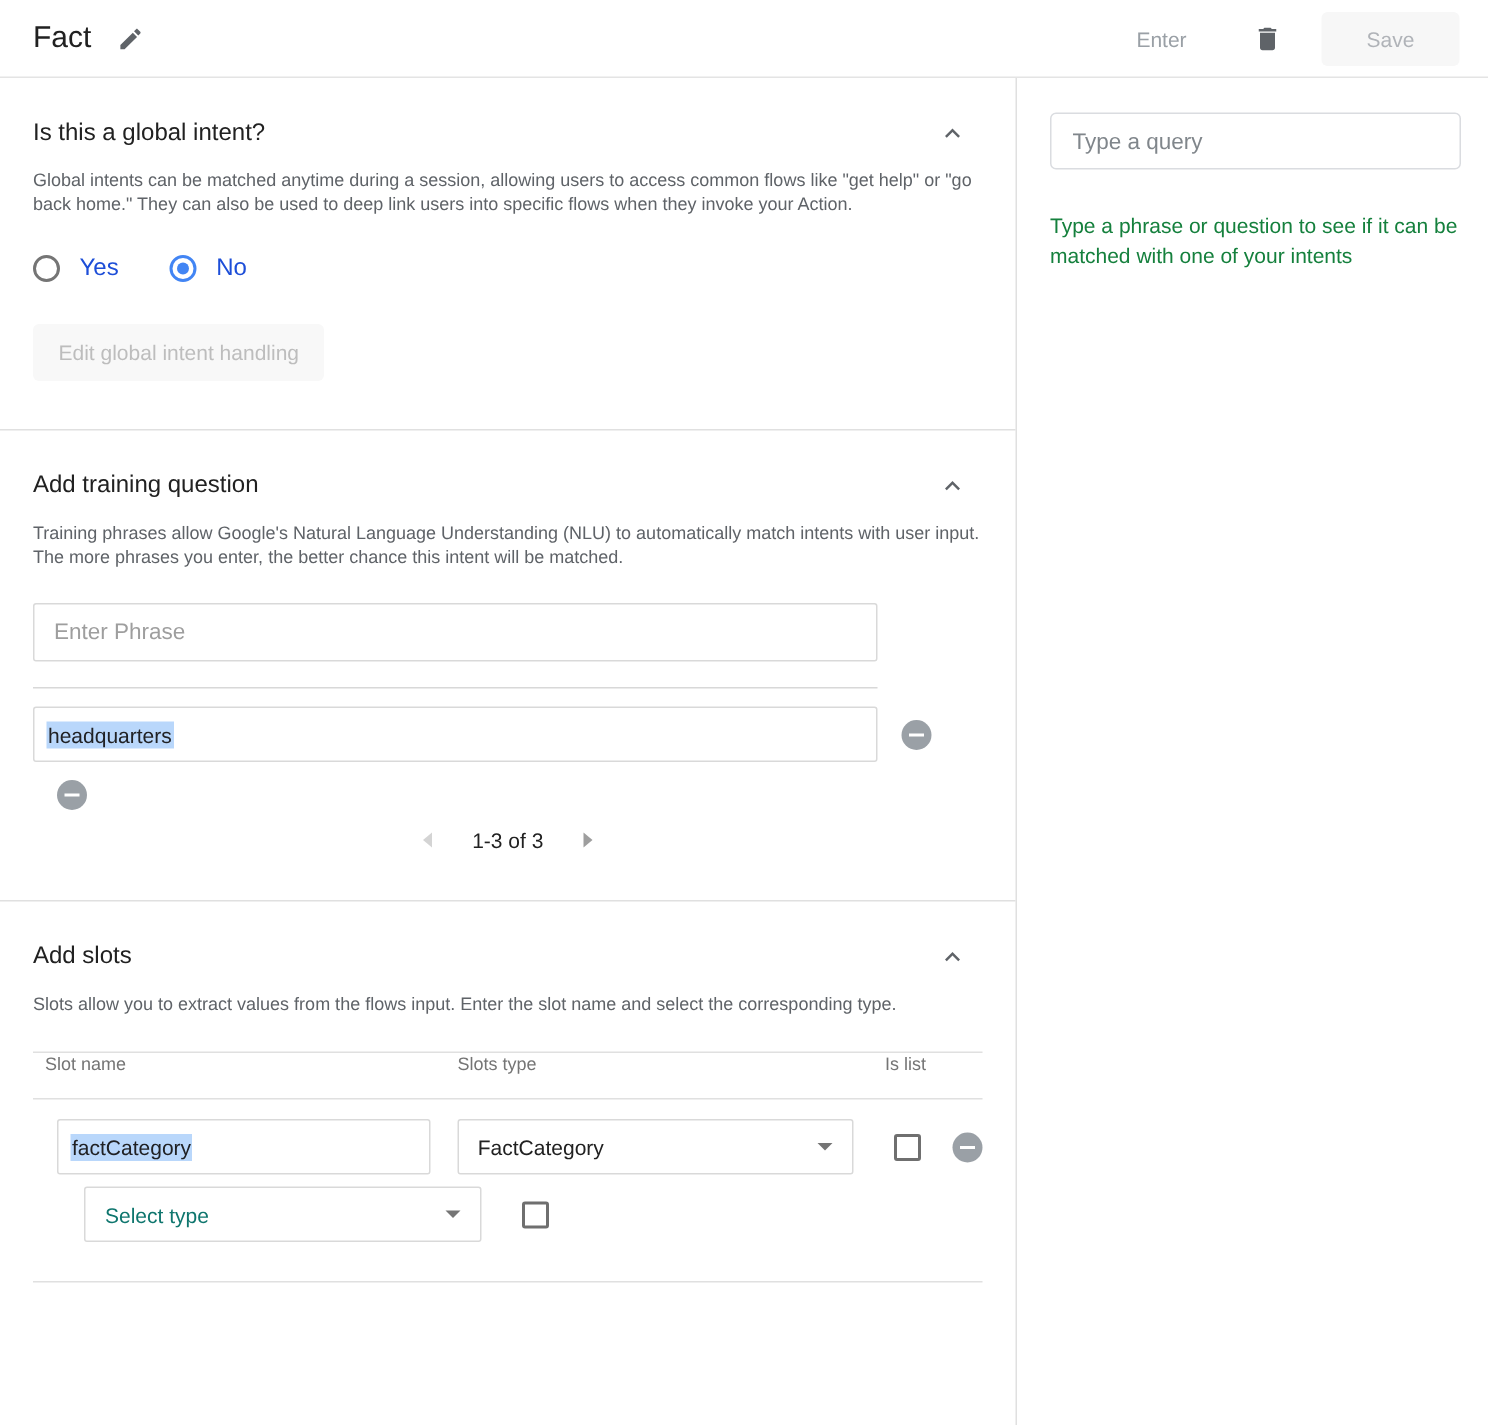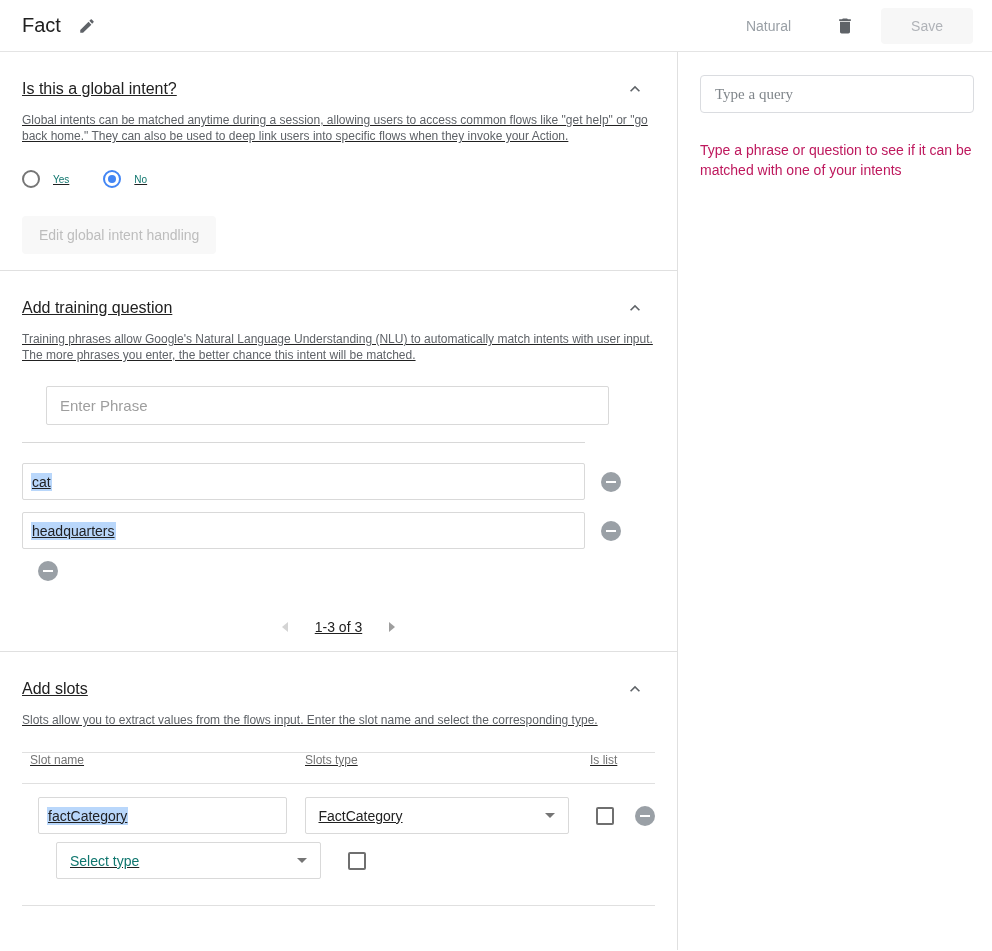--- a/index.html
+++ b/index.html
@@ -21,39 +21,39 @@
   .trash-btn { background:none; border:none; margin-right:26px; cursor:pointer; display:flex; padding:0; }
   .save-btn {
     background:#f7f7f7; color:#b0b3b8; font-size:14px; border:none;
     padding:10px 30px; border-radius:4px; font-family:inherit; cursor:default;
   }
   
   .content { display:flex; height:898px; }
   .main-col { width:678px; border-right:1px solid #e0e0e0; }
   .test-col { flex:1; padding:23px 18px 0 22px; }
   
-  .section { padding:27px 22px 16px 22px;text-decoration:underline; }
+  .section { padding:27px 22px 32px 22px; }
   .section.bordered { border-bottom:1px solid #e0e0e0; }
   .sec-head { display:flex; align-items:center; justify-content:space-between; padding-right:10px; }
   .sec-title { font-size:16px; font-weight:400; color:#212121; margin:0; }
   .chevron { display:flex; cursor:pointer; }
   .sec-desc { font-size:12px; line-height:16px; color:#5f6368; margin:13px 0 0 0; max-width:640px; }
   
   .radio-row { display:flex; align-items:center; margin-top:26px; }
   .radio-opt { display:flex; align-items:center; margin-right:34px; cursor:pointer; }
   .radio-circle {
     width:18px; height:18px; border-radius:50%;
     border:2px solid #757575; margin-right:13px; position:relative;
   }
   .radio-opt.checked .radio-circle { border-color:#4285f4; }
   .radio-opt.checked .radio-circle::after {
     content:""; position:absolute; left:3px; top:3px;
     width:8px; height:8px; border-radius:50%; background:#4285f4;
   }
-  .radio-label { font-size:10px; color:#0f766e; }
+  .radio-label { font-size:16px; color:#1d4ed8; }
   .ghost-btn {
     margin-top:28px; background:#f8f8f8; color:#bdbdbd;
     border:none; border-radius:4px; padding:11px 17px; font-size:14px;
     font-family:inherit; cursor:default;
   }
   
   .text-input {
     width:563px; height:39px; border:1px solid #d9d9d9; border-radius:2px;
     padding:0 13px; font-size:15px; color:#212121; font-family:inherit;
     outline:none; background:#fff;
@@ -68,21 +68,21 @@
   }
   .hl { background:#b9d7fb; color:#202124; font-size:14px; padding:1px 1px; }
   .minus-btn {
     width:20px; height:20px; border-radius:50%; background:#9aa0a6;
     border:none; margin-left:16px; position:relative; cursor:pointer; flex:none; padding:0;
   }
   .minus-btn::after {
     content:""; position:absolute; left:5px; top:9px; width:10px; height:2px; background:#fff;
   }
   
-  .pagination { display:flex; align-items:center; justify-content:center; margin-top:38px; }
+  .pagination { display:flex; align-items:center; justify-content:center; margin-top:12px; }
   .pg-arrow { width:0; height:0; border-top:5px solid transparent; border-bottom:5px solid transparent; cursor:pointer; }
   .pg-prev { border-right:6px solid #d4d4d4; margin-right:27px; }
   .pg-next { border-left:6px solid #9e9e9e; margin-left:27px; }
   .pg-label { font-size:14px; color:#212121; }
   
   .slots-table { margin-top:24px; border-bottom:1px solid #e0e0e0; padding-bottom:26px; }
   .tbl-head {
     display:flex; align-items:flex-start; height:32px; padding-left:8px;
     border-top:1px solid #e0e0e0; border-bottom:1px solid #e0e0e0;
     font-size:12px; color:#757575;
@@ -112,38 +112,38 @@
   }
   .checkbox {
     width:18px; height:18px; border:2px solid #6f6f6f; border-radius:2px;
     margin-left:27px; cursor:pointer; background:#fff; flex:none;
   }
   .slot-row .minus-btn { margin-left:21px; }
   .minus-spacer { width:41px; }
   
   .query-input {
     width:100%; height:38px; border:1px solid #dadce0; border-radius:4px;
-    padding:0 14px; font-size:15px; font-family:Liberation Serif, serif; outline:none; color:#212121;
+    padding:0 14px; font-size:15px; font-family:Liberation Sans, sans-serif; outline:none; color:#212121;
   }
   .query-input::placeholder { color:#80868b; }
-  .test-hint { margin-top:27px; font-size:14px; line-height:20px; color:#be185d; }
+  .test-hint { margin-top:27px; font-size:14px; line-height:20px; color:#15803d; }
   svg { display:block; }
 </style>
 </head>
 <body>
 
 <div class="header">
   <span class="title">Fact</span>
   <span class="edit-icon">
     <svg width="18" height="18" viewBox="0 0 24 24" fill="#5f6368">
         <path d="M3 17.25V21h3.75L17.81 10.19l-3.75-3.75L3 17.25zM20.71 7.04c.39-.39.39-1.02 0-1.41l-2.34-2.34c-.39-.39-1.02-.39-1.41 0l-1.83 1.83 3.75 3.75 1.83-1.83z"></path>
       </svg>
   </span>
   <div class="header-right">
-    <button class="cancel-btn">Natural</button>
+    <button class="cancel-btn">Enter</button>
     <button class="trash-btn">
       <svg width="20" height="20" viewBox="0 0 24 24" fill="#5f6368">
           <path d="M6 19c0 1.1.9 2 2 2h8c1.1 0 2-.9 2-2V7H6v12zM19 4h-3.5l-1-1h-5l-1 1H5v2h14V4z"></path>
         </svg>
     </button>
     <button class="save-btn">Save</button>
   </div>
 </div>
 
 <div class="content">
@@ -176,31 +176,25 @@
     <div class="section bordered">
       <div class="sec-head">
         <h2 class="sec-title">Add training question</h2>
         <span class="chevron">
           <svg width="20" height="20" viewBox="0 0 24 24" fill="#5f6368">
               <path d="M7.41 15.41L12 10.83l4.59 4.58L18 14l-6-6-6 6z"></path>
             </svg>
         </span>
       </div>
       <p class="sec-desc">Training phrases allow Google's Natural Language Understanding (NLU) to automatically match intents with user input. The more phrases you enter, the better chance this intent will be matched.</p>
-      <div style="margin-top:23px;margin-left:24px;">
+      <div style="margin-top:23px;">
         <input class="text-input" placeholder="Enter Phrase" style="">
       </div>
       <div class="phrase-divider"></div>
 
-      <div class="phrase-row first">
-        <div class="phrase-box">
-          <span class="hl">cat</span>
-        </div>
-        <button class="minus-btn"></button>
-      </div>
       <div class="phrase-row">
         <div class="phrase-box">
           <span class="hl">headquarters</span>
         </div>
         <button class="minus-btn"></button>
       </div>
       <div class="phrase-row">
         <button class="minus-btn"></button>
       </div>
 

